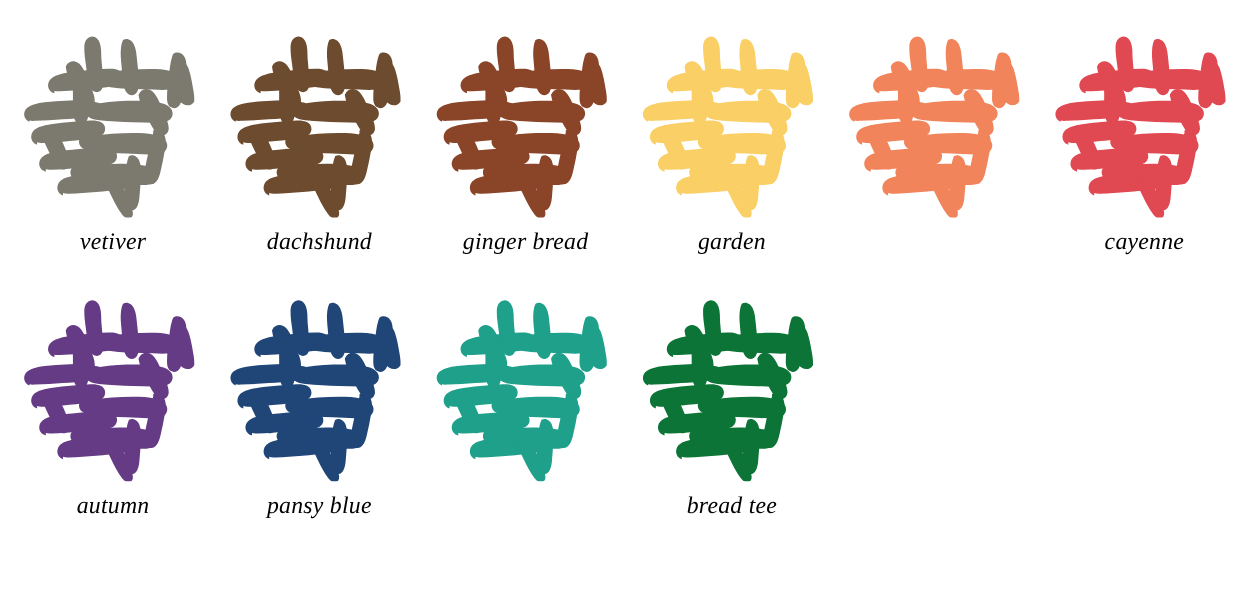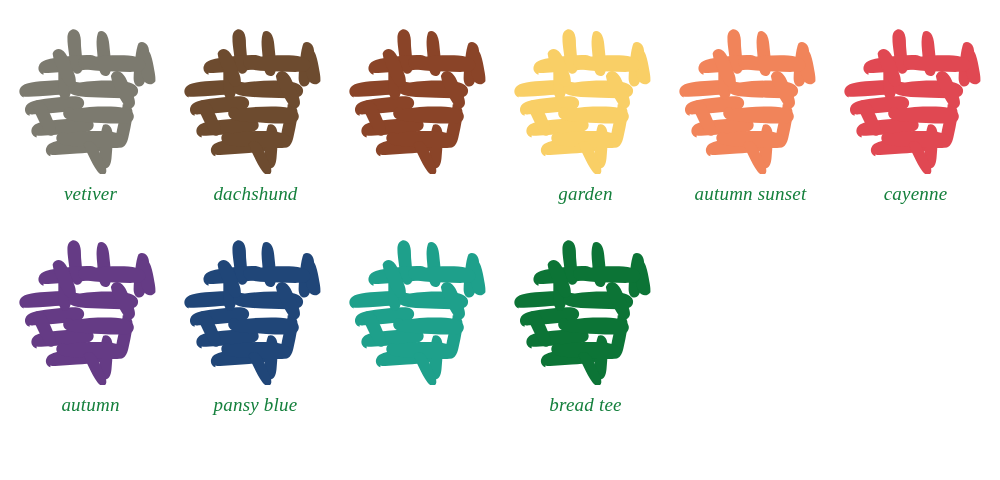--- a/index.html
+++ b/index.html
@@ -46,21 +46,21 @@
   .swatch-art svg {
     width: 100%;
     height: 100%;
     display: block;
   }
   .swatch-label {
     margin-top: 10px;
     font-style: italic;
     font-size: 19px;
     line-height: 1.1;
-    color: #15803d;
+    color: #000000;
     text-align: center;
     letter-spacing: 0.2px;
     white-space: nowrap;
   }
 </style>
 </head>
 <body style="background: rgb(255, 255, 255);">
 
 <div class="palette">
 
@@ -143,20 +143,21 @@
       <path d="M61.9 89.5c11.3-2.2 22.8-2.8 34.3-2.8 6.5 0 13.1.2 19.4 1.8 3.1.8 6.3 2.1 8.1 4.9 1.9 3 1.1 7-1.9 9-2.4 1.6-5.5 1.8-8.3 1.9-7.5.3-15-.3-22.5-.6-9.4-.4-18.9-.7-28.2-2-3.1-.4-6.4-1-8.8-3.1-2.9-2.5-2.9-7.1.1-9.5 2.2-1.8 5.1-2.2 7.8.4z"></path>
       <path d="M78.8 36.3c10.4-1.9 21-2.4 31.5-2.4 5.9 0 11.9.2 17.6 1.7 2.9.8 5.9 2 7.6 4.6 1.9 2.9 1.2 6.9-1.6 8.9-2.3 1.6-5.3 1.8-8.1 1.9-7.1.3-14.2-.2-21.3-.4-8.9-.3-17.9-.5-26.7-1.7-3-.4-6.2-.9-8.5-2.9-2.8-2.4-2.9-6.8-.1-9.1 2.4-1.9 6.1-1.5 9.6-.6z"></path>
       <path d="M54.4 114.6c11.2-2.1 22.6-2.6 34-2.5 6.4.1 12.9.3 19.1 1.9 3 .8 6.2 2.1 7.9 4.8 1.9 3 1.1 6.9-1.8 8.9-2.4 1.6-5.4 1.8-8.2 1.9-7.4.3-14.8-.3-22.2-.6-9.3-.4-18.6-.7-27.8-2-3.1-.4-6.3-1-8.6-3.1-2.8-2.5-2.8-7 .2-9.3 2.1-1.6 5-1.9 7.4-.0z"></path>
       <path d="M41.2 31.2c1.6-3.4 5.7-4.6 8.9-3 3.3 1.6 5.1 5.1 6.6 8.3 2.4 5.2 4.4 10.6 6.4 16 1 2.7 1.9 5.6 1.7 8.5-.2 3.2-2.8 5.6-6 5.3-2.6-.3-4.5-2.4-5.9-4.6-3-4.8-5.2-10.1-7.4-15.3-1.9-4.4-3.9-8.9-4.5-13.6-.1-.6-.1-1.2.2-1.6z"></path>
       <path d="M101.5 54.2c1.5-3.5 5.6-4.9 8.9-3.3 3.3 1.6 5.2 5 6.8 8.2 2.5 5.1 4.7 10.4 6.8 15.7 1 2.7 2 5.5 1.9 8.4-.1 3.2-2.6 5.7-5.8 5.5-2.6-.2-4.6-2.2-6.1-4.4-3.2-4.7-5.6-9.9-8-15-2-4.3-4.2-8.7-4.9-13.4-.1-.6-.1-1.2.4-1.7z"></path>
       <path d="M72.4 126.3c1.5-3.4 5.5-4.8 8.7-3.3 3.3 1.5 5.2 4.9 6.8 8.1 2.5 5 4.7 10.2 6.8 15.4.9 2.3 1.8 4.8 1.6 7.3-.2 2.2-2 3.9-4.2 3.5-2.1-.3-3.7-2-5-3.7-3.4-4.6-6-9.8-8.5-14.9-2-4.2-4.1-8.4-5.7-12.8-.2-.6-.3-1.2-.5.4z"></path>
       <path d="M20.3 84.2c1.4-3.3 5.3-4.7 8.5-3.3 3.2 1.4 5.1 4.7 6.7 7.8 2.5 4.9 4.7 10 6.8 15.1 1 2.5 2 5.2 1.9 7.9-.1 3-2.5 5.4-5.5 5.2-2.4-.2-4.3-2.1-5.7-4.1-3.1-4.5-5.5-9.5-7.8-14.4-1.9-4.1-4-8.3-4.7-12.8-.1-.5-.1-1 0-1.4z"></path>
     </g>
   </svg>
 </div>
+        <div class="swatch-label">ginger bread</div>
       </div>
       <div class="swatch-cell">
         <div class="swatch-art" style="color: rgb(249, 207, 102);">
   <svg viewBox="0 0 160 156" xmlns="http://www.w3.org/2000/svg" aria-hidden="true">
     <g fill="currentColor">
       <path d="M60.5 7.5c3.8-1.6 7.1 1.1 8.4 4.6 1.6 4.2 1.1 8.9 1.4 13.3.4 5.6 1.1 11.2 1.5 16.8.2 2.4.1 4.9-.6 7.2-.9 2.9-3.6 4.3-6.4 3.3-2.6-1-3.9-3.6-4.6-6.1-1.5-5.3-2-10.8-2.7-16.2-.6-4.8-1.4-9.6-1.3-14.4.1-3.2.6-6.9 4.3-8.5z"></path>
       <path d="M88.2 9.8c3.5-2.2 7.3.3 8.9 3.5 2.1 4.2 2.2 9 2.7 13.6.6 5.8 1.3 11.6 1.5 17.4.1 2.8-.1 5.8-1.4 8.3-1.5 2.8-4.6 3.6-7.2 2-2.4-1.5-3.3-4.3-3.8-6.9-1.1-5.6-1.5-11.3-2-16.9-.4-4.8-1-9.7-.4-14.5.3-2.3.8-4.9 1.7-6.5z"></path>
       <path d="M17.2 96.4c-3.7-1.1-5.6-4.8-4.6-8.4.9-3.4 4-5.3 7.1-6.4 5.8-2.1 12-2.7 18.1-3.4 7.7-.9 15.5-1.6 23.3-1.9 3.2-.1 6.6 0 9.4 1.7 3.1 1.9 3.9 6.1 1.7 9-1.8 2.4-4.8 3.2-7.6 3.7-6.8 1.2-13.7 1.8-20.6 2.5-7.3.7-14.7 1.5-22 1.7-1.6.1-3.3.1-4.8-.5z"></path>
       <path d="M24.4 118.7c-3.9-.9-6.2-4.6-5.2-8.4.9-3.6 4.3-5.6 7.6-6.7 6.2-2.1 12.8-2.6 19.3-3.2 8.2-.8 16.4-1.4 24.6-1.5 3.4 0 7 .2 9.9 2.1 3 2 3.6 6.2 1.2 9-1.9 2.2-4.9 2.9-7.7 3.3-7.2 1.1-14.5 1.6-21.8 2.2-7.7.6-15.5 1.3-23.2 1.5-1.6.1-3.2.1-4.7-.3z"></path>
       <path d="M31.5 53.9c-3.8-1-6-4.7-5-8.4.9-3.5 4.1-5.5 7.3-6.6 6-2.1 12.4-2.7 18.7-3.4 7.9-.9 15.9-1.6 23.9-1.8 3.3-.1 6.8.1 9.6 1.9 3 1.9 3.7 6 1.5 8.9-1.8 2.3-4.8 3.1-7.5 3.6-7 1.2-14.1 1.8-21.2 2.4-7.5.7-15 1.4-22.5 1.6-1.6.1-3.2.1-4.8-.2z"></path>
@@ -200,21 +201,20 @@
       <path d="M61.9 89.5c11.3-2.2 22.8-2.8 34.3-2.8 6.5 0 13.1.2 19.4 1.8 3.1.8 6.3 2.1 8.1 4.9 1.9 3 1.1 7-1.9 9-2.4 1.6-5.5 1.8-8.3 1.9-7.5.3-15-.3-22.5-.6-9.4-.4-18.9-.7-28.2-2-3.1-.4-6.4-1-8.8-3.1-2.9-2.5-2.9-7.1.1-9.5 2.2-1.8 5.1-2.2 7.8.4z"></path>
       <path d="M78.8 36.3c10.4-1.9 21-2.4 31.5-2.4 5.9 0 11.9.2 17.6 1.7 2.9.8 5.9 2 7.6 4.6 1.9 2.9 1.2 6.9-1.6 8.9-2.3 1.6-5.3 1.8-8.1 1.9-7.1.3-14.2-.2-21.3-.4-8.9-.3-17.9-.5-26.7-1.7-3-.4-6.2-.9-8.5-2.9-2.8-2.4-2.9-6.8-.1-9.1 2.4-1.9 6.1-1.5 9.6-.6z"></path>
       <path d="M54.4 114.6c11.2-2.1 22.6-2.6 34-2.5 6.4.1 12.9.3 19.1 1.9 3 .8 6.2 2.1 7.9 4.8 1.9 3 1.1 6.9-1.8 8.9-2.4 1.6-5.4 1.8-8.2 1.9-7.4.3-14.8-.3-22.2-.6-9.3-.4-18.6-.7-27.8-2-3.1-.4-6.3-1-8.6-3.1-2.8-2.5-2.8-7 .2-9.3 2.1-1.6 5-1.9 7.4-.0z"></path>
       <path d="M41.2 31.2c1.6-3.4 5.7-4.6 8.9-3 3.3 1.6 5.1 5.1 6.6 8.3 2.4 5.2 4.4 10.6 6.4 16 1 2.7 1.9 5.6 1.7 8.5-.2 3.2-2.8 5.6-6 5.3-2.6-.3-4.5-2.4-5.9-4.6-3-4.8-5.2-10.1-7.4-15.3-1.9-4.4-3.9-8.9-4.5-13.6-.1-.6-.1-1.2.2-1.6z"></path>
       <path d="M101.5 54.2c1.5-3.5 5.6-4.9 8.9-3.3 3.3 1.6 5.2 5 6.8 8.2 2.5 5.1 4.7 10.4 6.8 15.7 1 2.7 2 5.5 1.9 8.4-.1 3.2-2.6 5.7-5.8 5.5-2.6-.2-4.6-2.2-6.1-4.4-3.2-4.7-5.6-9.9-8-15-2-4.3-4.2-8.7-4.9-13.4-.1-.6-.1-1.2.4-1.7z"></path>
       <path d="M72.4 126.3c1.5-3.4 5.5-4.8 8.7-3.3 3.3 1.5 5.2 4.9 6.8 8.1 2.5 5 4.7 10.2 6.8 15.4.9 2.3 1.8 4.8 1.6 7.3-.2 2.2-2 3.9-4.2 3.5-2.1-.3-3.7-2-5-3.7-3.4-4.6-6-9.8-8.5-14.9-2-4.2-4.1-8.4-5.7-12.8-.2-.6-.3-1.2-.5.4z"></path>
       <path d="M20.3 84.2c1.4-3.3 5.3-4.7 8.5-3.3 3.2 1.4 5.1 4.7 6.7 7.8 2.5 4.9 4.7 10 6.8 15.1 1 2.5 2 5.2 1.9 7.9-.1 3-2.5 5.4-5.5 5.2-2.4-.2-4.3-2.1-5.7-4.1-3.1-4.5-5.5-9.5-7.8-14.4-1.9-4.1-4-8.3-4.7-12.8-.1-.5-.1-1 0-1.4z"></path>
     </g>
   </svg>
 </div>
-        <div class="swatch-label">autumn sunset</div>
       </div>
       <div class="swatch-cell">
         <div class="swatch-art" style="color: rgb(224, 72, 82);">
   <svg viewBox="0 0 160 156" xmlns="http://www.w3.org/2000/svg" aria-hidden="true">
     <g fill="currentColor">
       <path d="M60.5 7.5c3.8-1.6 7.1 1.1 8.4 4.6 1.6 4.2 1.1 8.9 1.4 13.3.4 5.6 1.1 11.2 1.5 16.8.2 2.4.1 4.9-.6 7.2-.9 2.9-3.6 4.3-6.4 3.3-2.6-1-3.9-3.6-4.6-6.1-1.5-5.3-2-10.8-2.7-16.2-.6-4.8-1.4-9.6-1.3-14.4.1-3.2.6-6.9 4.3-8.5z"></path>
       <path d="M88.2 9.8c3.5-2.2 7.3.3 8.9 3.5 2.1 4.2 2.2 9 2.7 13.6.6 5.8 1.3 11.6 1.5 17.4.1 2.8-.1 5.8-1.4 8.3-1.5 2.8-4.6 3.6-7.2 2-2.4-1.5-3.3-4.3-3.8-6.9-1.1-5.6-1.5-11.3-2-16.9-.4-4.8-1-9.7-.4-14.5.3-2.3.8-4.9 1.7-6.5z"></path>
       <path d="M17.2 96.4c-3.7-1.1-5.6-4.8-4.6-8.4.9-3.4 4-5.3 7.1-6.4 5.8-2.1 12-2.7 18.1-3.4 7.7-.9 15.5-1.6 23.3-1.9 3.2-.1 6.6 0 9.4 1.7 3.1 1.9 3.9 6.1 1.7 9-1.8 2.4-4.8 3.2-7.6 3.7-6.8 1.2-13.7 1.8-20.6 2.5-7.3.7-14.7 1.5-22 1.7-1.6.1-3.3.1-4.8-.5z"></path>
       <path d="M24.4 118.7c-3.9-.9-6.2-4.6-5.2-8.4.9-3.6 4.3-5.6 7.6-6.7 6.2-2.1 12.8-2.6 19.3-3.2 8.2-.8 16.4-1.4 24.6-1.5 3.4 0 7 .2 9.9 2.1 3 2 3.6 6.2 1.2 9-1.9 2.2-4.9 2.9-7.7 3.3-7.2 1.1-14.5 1.6-21.8 2.2-7.7.6-15.5 1.3-23.2 1.5-1.6.1-3.2.1-4.7-.3z"></path>
       <path d="M31.5 53.9c-3.8-1-6-4.7-5-8.4.9-3.5 4.1-5.5 7.3-6.6 6-2.1 12.4-2.7 18.7-3.4 7.9-.9 15.9-1.6 23.9-1.8 3.3-.1 6.8.1 9.6 1.9 3 1.9 3.7 6 1.5 8.9-1.8 2.3-4.8 3.1-7.5 3.6-7 1.2-14.1 1.8-21.2 2.4-7.5.7-15 1.4-22.5 1.6-1.6.1-3.2.1-4.8-.2z"></path>

